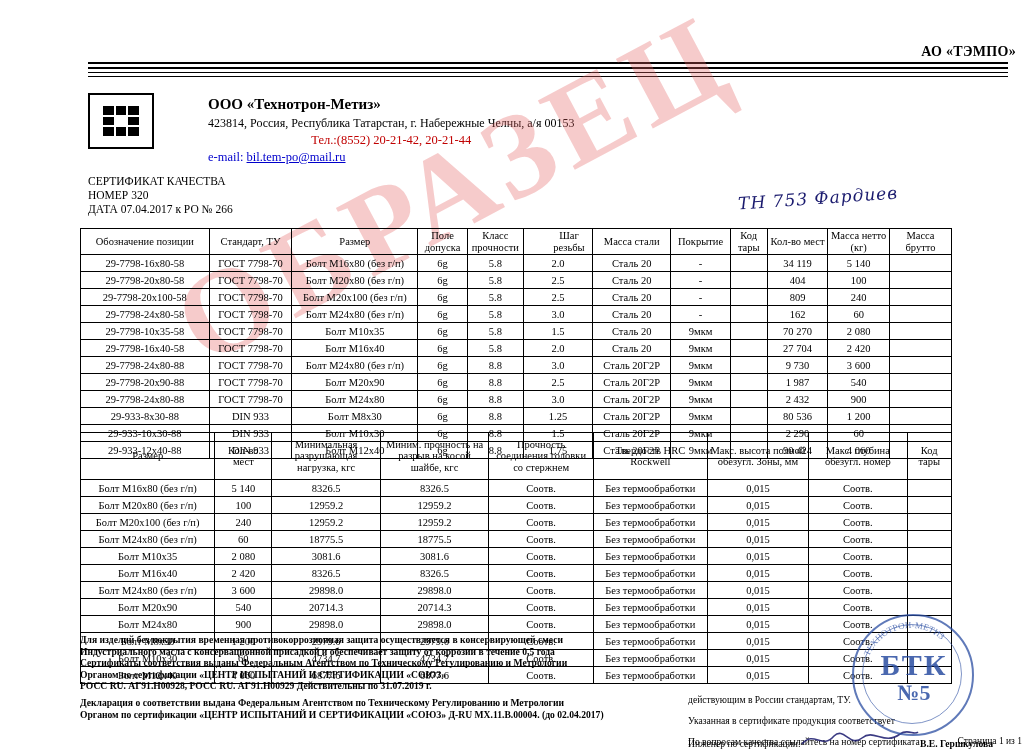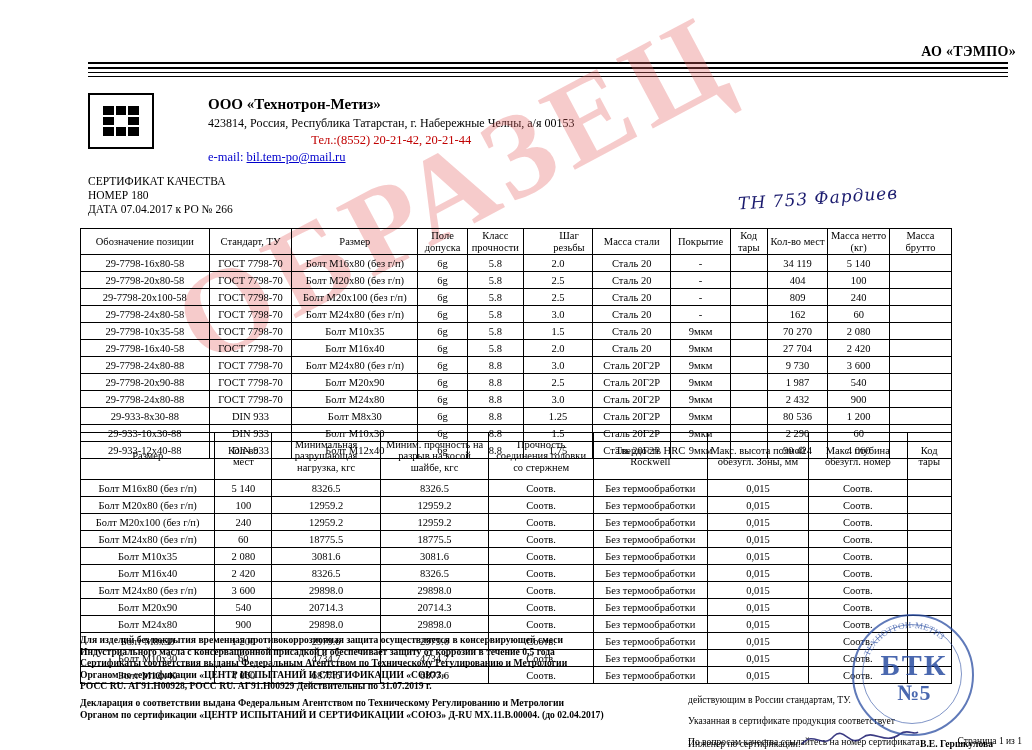--- a/index.html
+++ b/index.html
@@ -151,21 +151,21 @@
 
   <div class="company">
     <div class="nm">ООО «Технотрон-Метиз»</div>
     <div class="addr">423814, Россия, Республика Татарстан,  г. Набережные Челны, а/я 00153</div>
     <div class="tel">Тел.:(8552) 20-21-42, 20-21-44</div>
     <div class="mail"><span>e-mail:</span> <u>bil.tem-po@mail.ru</u></div>
   </div>
 
   <div class="certblock">
     <div>СЕРТИФИКАТ КАЧЕСТВА</div>
-    <div>НОМЕР 180</div>
+    <div>НОМЕР 320</div>
     <div>ДАТА 07.04.2017  к РО № 266</div>
   </div>
 
   <div class="hand">ТН 753  Фардиев</div>
 
   <div class="wm">ОБРАЗЕЦ</div>
 
   <table class="t1">
     <thead>
         <tr id="t1head">

